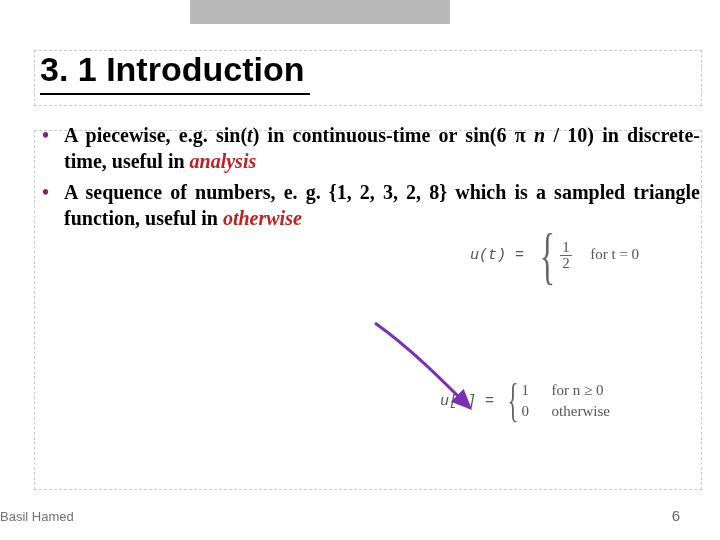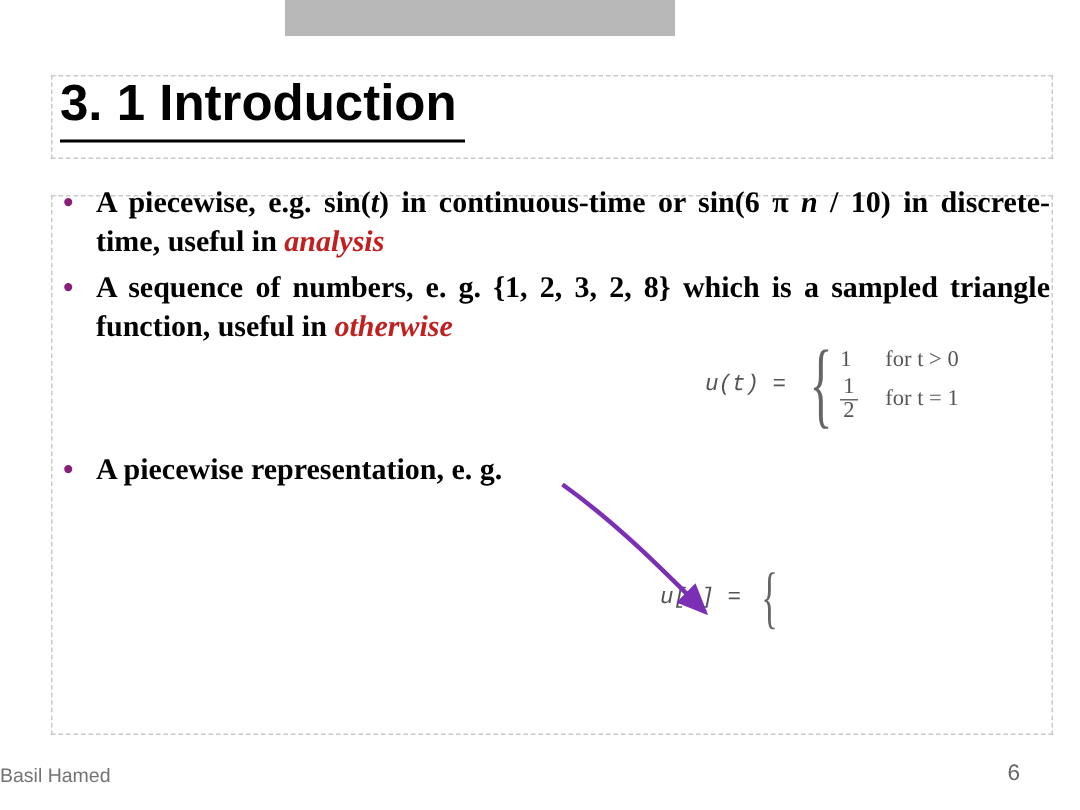--- a/index.html
+++ b/index.html
@@ -144,41 +144,41 @@
 
   <h1 class="title">3. 1 Introduction</h1>
 
   <ul>
     <li class="bullet">
       <span>A piecewise, e.g. sin(</span><span class="it">t</span><span>) in continuous-time or sin(6 </span><span>π</span><span class="it"> n</span><span> / 10) in discrete-time, useful in </span><span class="analysis">analysis</span>
     </li>
     <li class="bullet">
       <span>A sequence of numbers, e. g. {1, 2, 3, 2, 8} which is a sampled triangle function, useful in </span><span class="simulation">otherwise</span>
     </li>
-    <li class="bullet piecewise-row">
-      <span>A piecewise representation, e. g.</span>
-    </li>
   </ul>
 
 </div>
 
 <div class="math-block mb1">
   <span class="lhs">u(t) = </span>
   <span class="brace">{</span>
   <span class="cases">
-    <div><span class="val">1</span><span class="cond">for t &gt; 0</span></div>
     <div>
-      <span class="val"><span class="frac"><span class="n">1</span><span class="d">2</span></span></span><span class="cond">for t = 1</span>
+      <span class="val"><span class="frac"><span class="n">1</span><span class="d">2</span></span></span><span class="cond">for t = 0</span>
     </div>
   </span>
 </div>
 
 <div class="math-block mb2">
   <span class="lhs">u[n] = </span>
   <span class="brace">{</span>
+  <span class="cases">
+    <div><span class="val">1</span><span class="cond">for n ≥ 0</span></div>
+    <div><span class="val">0</span><span class="cond">otherwise</span></div>
+  </span>
 </div>
 
 <svg class="arrow-svg">
   <defs>
     <marker id="ah" markerWidth="10" markerHeight="10" refX="6" refY="3" orient="auto">
       <path d="M0,0 L7,3 L0,6 Z" fill="#7a2fb5"></path>
     </marker>
   </defs>
   <path d="M5,5 C40,30 70,60 100,90" stroke="#7a2fb5" stroke-width="3" fill="none" marker-end="url(#ah)"></path>
 </svg>

